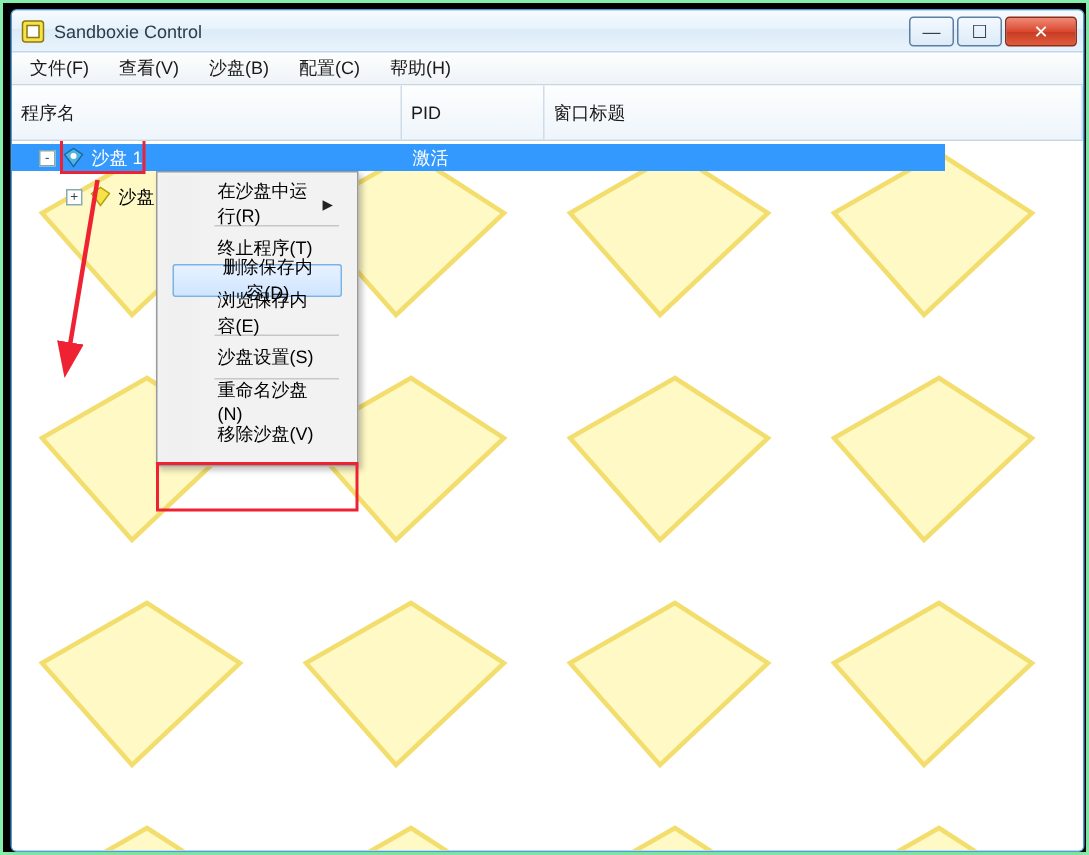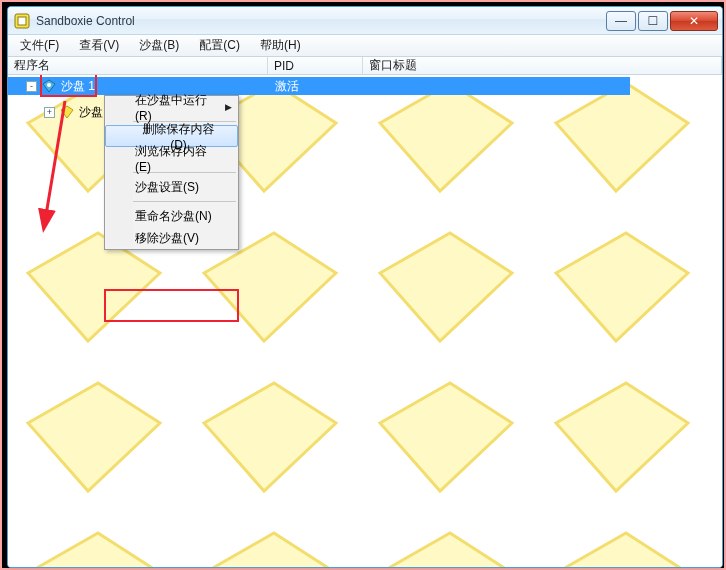--- a/index.html
+++ b/index.html
@@ -1,17 +1,17 @@
 <!DOCTYPE html>
 <html><head>
 <meta charset="utf-8">
 <style>
   * { box-sizing: border-box; margin: 0; padding: 0; font-family: "Microsoft YaHei", "SimSun", Tahoma, sans-serif; font-size: 12px; }
   body { background: #000; width: 726px; height: 570px; overflow: hidden; position: relative; }
-  .outer-black { position: absolute; inset: 0; border: 2px solid #fca5a5; }
+  .outer-black { position: absolute; inset: 0; border: 2px solid #86efac; }
   .window {
     position: absolute; left: 5px; top: 4px; width: 716px; height: 562px;
     background: #fff; border: 1px solid #4b9ed6; border-radius: 4px;
     box-shadow: 0 0 6px rgba(0,0,0,0.15);
     display: flex; flex-direction: column;
     overflow: hidden;
   }
   .titlebar {
     height: 28px; display: flex; align-items: center;
     background: linear-gradient(#f6fbff, #e7f2fb 45%, #dcebf7 46%, #e8f3fc);
@@ -30,21 +30,21 @@
   .win-btn.close { width: 48px; background: linear-gradient(#f08a77,#d9482f 50%,#c53b22 51%,#e05a3d);
     border-color: #8a2e1d; color: #fff; }
   .menubar {
     height: 22px; display: flex; align-items: center;
     background: linear-gradient(#fdfefe,#eef3f8);
     border-bottom: 1px solid #c7d6e4; padding: 0 4px;
     gap: 4px;
   }
   .menubar .menu-item { padding: 2px 8px; color: #1a1a1a; }
   .headers {
-    height: 18px; display: flex; align-items: stretch;
+    height: 37px; display: flex; align-items: stretch;
     background: linear-gradient(#fdfefe,#eef5fb);
     border-bottom: 1px solid #c7d6e4;
   }
   .headers .col {
     display: flex; align-items: center; padding-left: 6px;
     border-right: 1px solid #cfdce9; color: #1a1a1a;
   }
   .col-name { width: 260px; }
   .col-pid  { width: 95px; text-align: center; }
   .col-title{ flex: 1; }
@@ -66,21 +66,21 @@
   .row .icon { width: 16px; height: 16px; margin-right: 4px; }
   .row .label { color: #000; }
   .row.selected { background: #3399ff; }
   .row.selected .label, .row.selected .status { color: #fff; }
   .row .status { position: absolute; left: 267px; color: #000; }
   .row.child { padding-left: 36px; }
   
   .context-menu {
     position: absolute; left: 96px; top: 102px; width: 135px;
     background: #f2f2f2; border: 1px solid #9a9a9a; box-shadow: 2px 2px 4px rgba(0,0,0,0.25);
-    padding: 0;
+    padding: 10px;
   }
   .context-menu .cm-icon-strip {
     position: absolute; left: 2px; top: 2px; bottom: 2px; width: 26px; background: #f0f0f0;
   }
   .cm-item {
     height: 22px; display: flex; align-items: center; padding-left: 30px; padding-right: 16px;
     color: #000; position: relative;
   }
   .cm-item.hover { background: linear-gradient(#e8f2ff,#cfe5ff); border: 1px solid #7ab3ea;
     border-radius: 2px; padding-left: 29px; padding-right: 15px; height: 22px; text-align: center; }
@@ -172,20 +172,23 @@
         </div>
       </div>
 
       <div class="context-menu" style="top:20px;">
         <div class="cm-icon-strip"></div>
         <div class="cm-item">
           <span>在沙盘中运行(R)</span>
           <span class="arrow">▶</span>
         </div>
         <div class="cm-sep"></div>
+        <div class="cm-item">
+          <span>终止程序(T)</span>
+        </div>
         <div class="cm-item hover">
           <span>删除保存内容(D)</span>
         </div>
         <div class="cm-item">
           <span>浏览保存内容(E)</span>
         </div>
         <div class="cm-sep"></div>
         <div class="cm-item">
           <span>沙盘设置(S)</span>
         </div>

